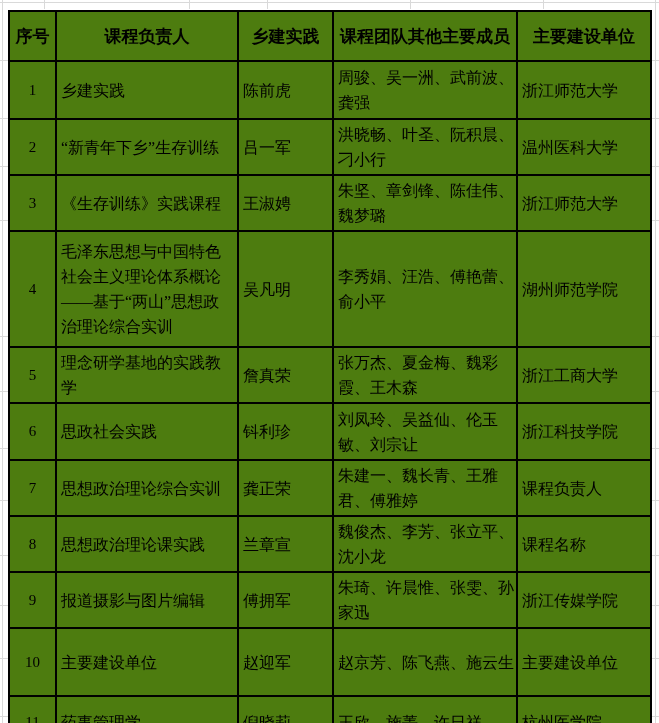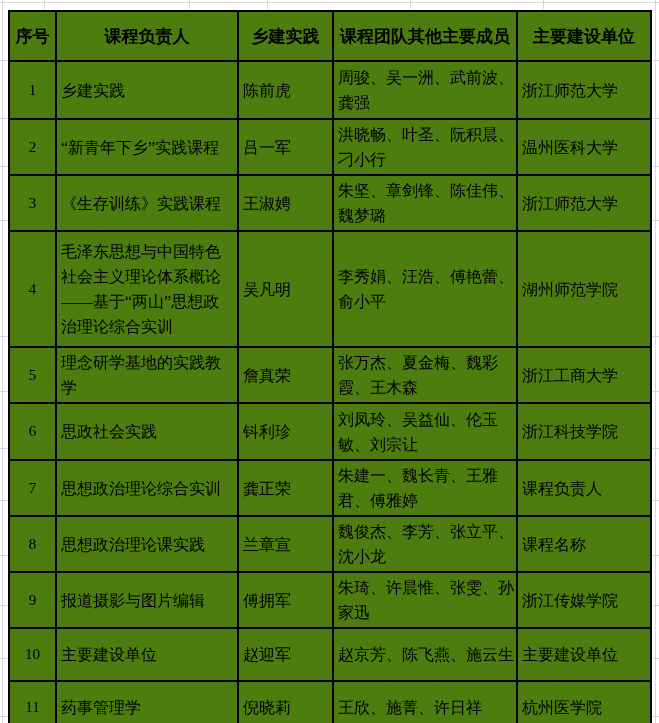--- a/index.html
+++ b/index.html
@@ -64,21 +64,21 @@
   thead tr { height: 50px; }
   tbody tr:nth-child(1)  { height: 58px; }
   tbody tr:nth-child(2)  { height: 48px; }
   tbody tr:nth-child(3)  { height: 54px; }
   tbody tr:nth-child(4)  { height: 116px; }
   tbody tr:nth-child(5)  { height: 55px; }
   tbody tr:nth-child(6)  { height: 57px; }
   tbody tr:nth-child(7)  { height: 52px; }
   tbody tr:nth-child(8)  { height: 55px; }
   tbody tr:nth-child(9)  { height: 50px; }
-  tbody tr:nth-child(10) { height: 53px; }
+  tbody tr:nth-child(10) { height: 68px; }
   tbody tr:nth-child(11) { height: 52px; }
 </style>
 </head>
 <body>
 
 <div class="page">
 
   <div class="grid-layer">
     <div class="gl h" style="top:2px"></div>
     <div class="gl h" style="top:60px"></div>
@@ -126,21 +126,21 @@
     <tbody>
         <tr>
           <td class="col-no">1</td>
           <td class="col-course">乡建实践</td>
           <td class="col-leader">陈前虎</td>
           <td class="col-members">周骏、吴一洲、武前波、龚强</td>
           <td class="col-unit">浙江师范大学</td>
         </tr>
         <tr>
           <td class="col-no">2</td>
-          <td class="col-course">“新青年下乡”实践课程</td>
+          <td class="col-course">“新青年下乡”生存训练</td>
           <td class="col-leader">吕一军</td>
           <td class="col-members">洪晓畅、叶圣、阮积晨、刁小行</td>
           <td class="col-unit">温州医科大学</td>
         </tr>
         <tr>
           <td class="col-no">3</td>
           <td class="col-course">《生存训练》实践课程</td>
           <td class="col-leader">王淑娉</td>
           <td class="col-members">朱坚、章剑锋、陈佳伟、魏梦璐</td>
           <td class="col-unit">浙江师范大学</td>

